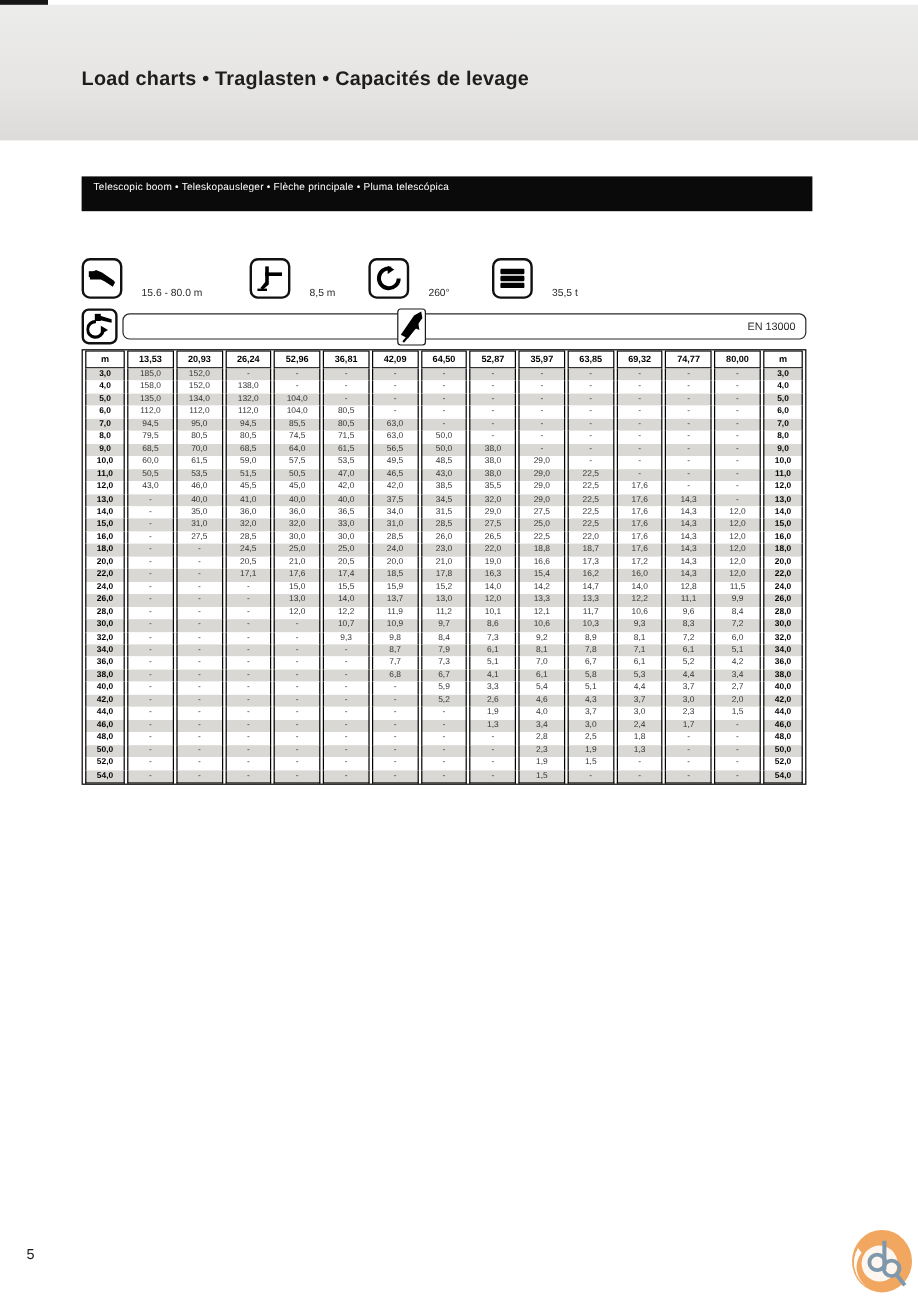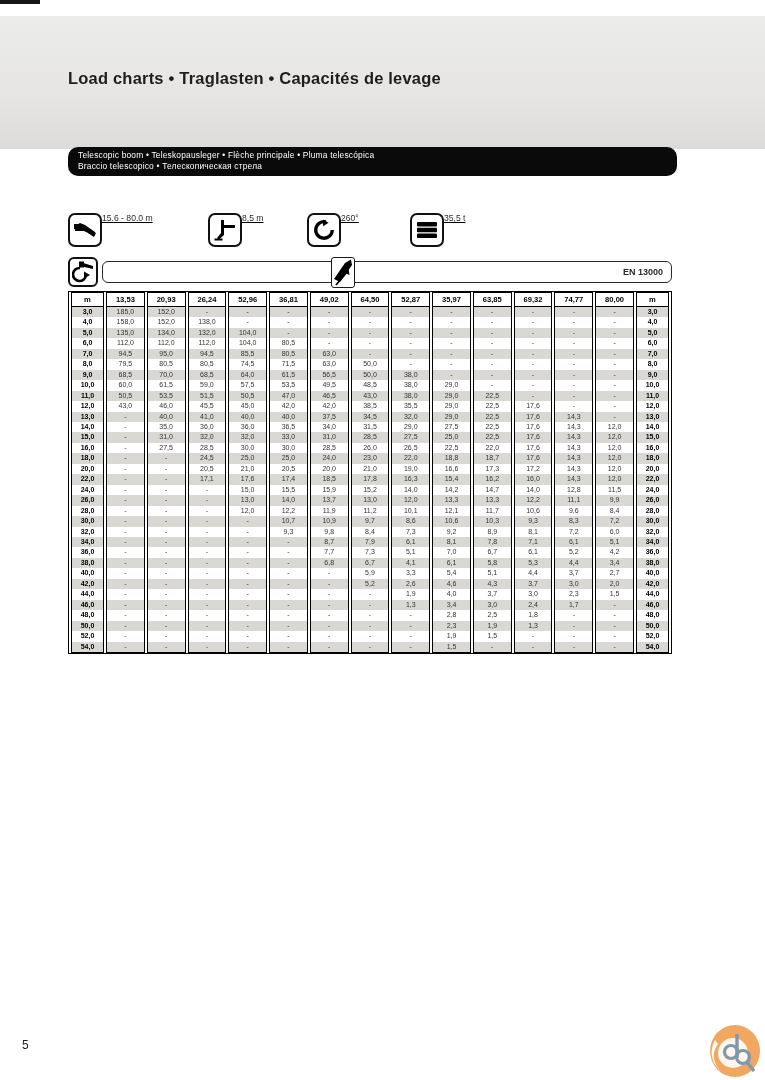--- a/index.html
+++ b/index.html
@@ -1,40 +1,40 @@
 <!DOCTYPE html>
 <html><head>
 <meta charset="utf-8">
 <style>
   html,body{margin:0;padding:0;background:#fff;}
   .page{position:relative;width:765px;height:1080px;overflow:hidden;background:#fff;
         font-family:"Liberation Sans",sans-serif;}
-  .header-band{position:absolute;left:0;top:16px;width:765px;height:133px;
+  .header-band{position:absolute;left:0;top:4px;width:765px;height:113px;
         background:linear-gradient(180deg,#ececea 0%,#e6e5e3 60%,#dcdbd9 100%);}
   .scan-mark{position:absolute;left:0;top:0;width:40px;height:4px;background:#161616;}
   .title{position:absolute;left:68px;top:52px;font-size:16.5px;font-weight:700;
         line-height:21.5px;color:#1d1d1b;letter-spacing:0.2px;white-space:nowrap;}
   .black-bar{position:absolute;left:68px;top:147px;width:609px;height:29px;background:#0a0a0a;
-        color:#fff;box-sizing:border-box;padding:3px 0 0 10px;border-radius:10px;}
+        color:#fff;box-sizing:border-box;padding:3px 0 0 10px;}
   .black-bar div{font-size:8.4px;line-height:11px;letter-spacing:0.2px;white-space:nowrap;}
   .icons-row{position:absolute;left:0;top:213px;height:36px;width:765px;}
-  .spec{position:absolute;display:flex;align-items:flex-start;gap:0;height:36px;text-decoration:underline;}
+  .spec{position:absolute;display:flex;align-items:flex-end;gap:16px;height:36px;}
   .icon-box{width:34px;height:34px;box-sizing:border-box;border:2px solid #111;border-radius:7px;
         background:#fff;display:flex;align-items:center;justify-content:center;}
   .spec-label{font-size:8.6px;color:#2c2c2c;white-space:nowrap;}
   .std-row{position:absolute;left:68px;top:255px;width:604px;height:34px;}
   .std-box{position:absolute;left:0;top:2px;width:30px;height:30px;box-sizing:border-box;
         border:2px solid #111;border-radius:6px;background:#fff;
         display:flex;align-items:center;justify-content:center;}
   .std-pill{position:absolute;left:34px;top:6px;width:570px;height:22px;box-sizing:border-box;
         border:1.5px solid #2a2a2a;border-radius:6px;background:#fff;}
   .std-mid-icon{position:absolute;left:228px;top:-5px;width:24px;height:31px;box-sizing:border-box;
         border:1.5px solid #1a1a1a;border-radius:3px;background:#fff;
         display:flex;align-items:center;justify-content:center;}
-  .std-label{position:absolute;right:8px;top:0;height:22px;line-height:21px;font-size:9px;color:#2b2b2b;font-weight:bold;}
+  .std-label{position:absolute;right:8px;top:0;height:22px;line-height:21px;font-size:9px;color:#2b2b2b;}
   table.load-table{position:absolute;left:68px;top:291px;width:604px;table-layout:fixed;
         border-collapse:separate;border-spacing:2px 0;background:#fff;border:1px solid #000;}
   .load-table th,.load-table td{border-left:1px solid #000;border-right:1px solid #000;
         text-align:center;padding:0;overflow:hidden;white-space:nowrap;}
   .load-table thead th{font-size:7.6px;font-weight:700;color:#000;height:13px;
         border-top:1px solid #000;border-bottom:1.5px solid #000;background:#fff;}
   .load-table thead th.mcol,.load-table tbody td.mcol{width:31px;}
   .load-table tbody td{font-size:7px;height:10.45px;line-height:10.45px;color:#333;}
   .load-table tbody td.mcol{font-weight:700;color:#000;}
   .load-table tbody tr:nth-child(odd) td{background:#d9d8d5;}
@@ -50,21 +50,20 @@
 
   <div class="header-band">
     <div class="title">
       <div>Load charts • Traglasten • Capacités de levage</div>
     </div>
   </div>
   <div class="scan-mark"></div>
 
   <div class="black-bar">
     <div>Telescopic boom • Teleskopausleger • Flèche principale • Pluma telescópica</div>
-    <div>Braccio telescopico • Телескопическая стрела</div>
   </div>
 
   <div class="icons-row">
     <div class="spec" style="left:68px">
       <span class="icon-box">
         <svg width="24" height="18" viewBox="0 0 24 18">
           <rect x="1" y="3" width="6" height="5" fill="#000"></rect>
           <polygon points="2,5 7,2 12,4 22,11 21,15 11,10 2,10" fill="#000"></polygon>
           <polygon points="16,8 23,12 21,16 15,12" fill="#000"></polygon>
         </svg>
@@ -126,21 +125,21 @@
 
   <table class="load-table">
     <thead>
       <tr id="lt-head">
           <th class="mcol">m</th>
           <th>13,53</th>
           <th>20,93</th>
           <th>26,24</th>
           <th>52,96</th>
           <th>36,81</th>
-          <th>49,02</th>
+          <th>42,09</th>
           <th>64,50</th>
           <th>52,87</th>
           <th>35,97</th>
           <th>63,85</th>
           <th>69,32</th>
           <th>74,77</th>
           <th>80,00</th>
           <th class="mcol">m</th>
         </tr>
     </thead>

